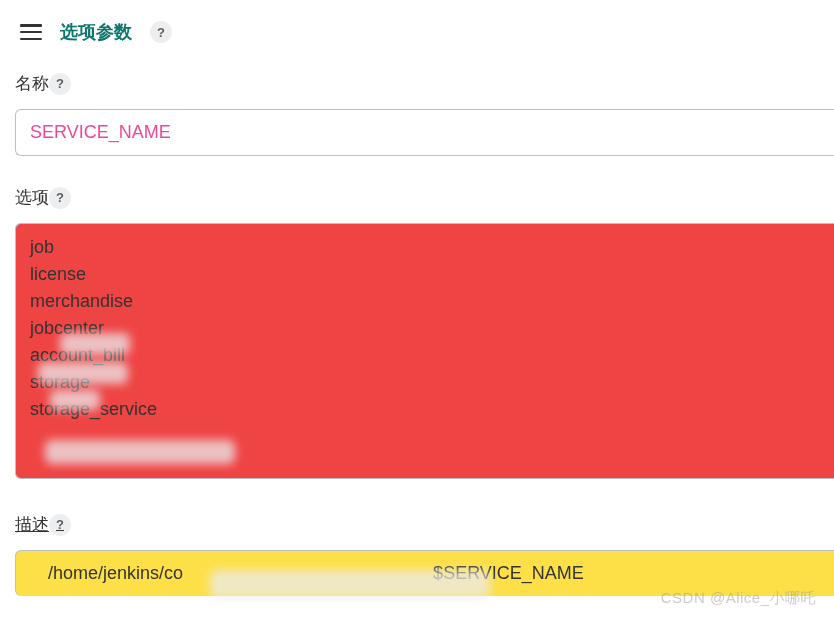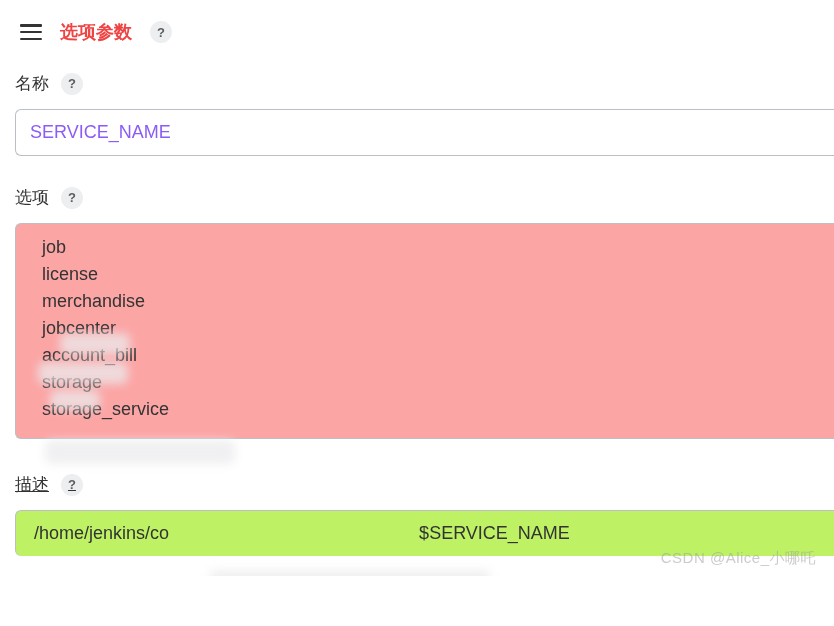--- a/index.html
+++ b/index.html
@@ -32,21 +32,21 @@
     }
     .hamburger span {
       display: block;
       height: 2.5px;
       background: #333;
       border-radius: 1px;
     }
     .section-title {
       font-size: 18px;
       font-weight: 700;
-      color: #ef4444;
+      color: #0f766e;
     }
     .help-badge {
       display: inline-flex;
       align-items: center;
       justify-content: center;
       width: 22px;
       height: 22px;
       border-radius: 50%;
       background: #eceef0;
       color: #5d5d5d;
@@ -54,64 +54,64 @@
       font-weight: 600;
       cursor: pointer;
       user-select: none;
     }
     .field-block {
       margin-bottom: 30px;
     }
     .field-label-row {
       display: flex;
       align-items: center;
-      gap: 12px;
+      gap: 0;
       margin-bottom: 14px;
     }
     .field-label {
       font-size: 17px;
       color: #333;
     }
     .text-input {
       width: 100%;
       padding: 12px 14px;
       font-size: 18px;
       border: 1px solid #b9bfc4;
       border-radius: 6px 0 0 6px;
       border-right: none;
-      color: #8b5cf6;
+      color: #ec4899;
       background: #fff;
       font-family: inherit;
     }
     .textarea-input {
       width: 100%;
-      padding: 10px 26px;
+      padding: 10px 14px;
       font-size: 18px;
       border: 1px solid #b9bfc4;
       border-radius: 6px 0 0 6px;
       border-right: none;
       color: #333;
-      background: #fca5a5;
+      background: #ef4444;
       font-family: inherit;
       resize: none;
       line-height: 1.5;
-      height: 216px;
+      height: 256px;
       white-space: pre;
       overflow: hidden;
     }
     .desc-input {
       width: 100%;
-      padding: 12px 18px;
+      padding: 12px 32px;
       font-size: 18px;
       border: 1px solid #b9bfc4;
       border-radius: 6px 0 0 6px;
       border-right: none;
       border-bottom: none;
       color: #333;
-      background: #bef264;
+      background: #fde047;
       font-family: inherit;
     }
     .watermark {
       position: absolute;
       right: 18px;
       bottom: 8px;
       color: rgba(160,160,160,0.55);
       font-size: 15px;
       letter-spacing: 0.5px;
       pointer-events: none;

